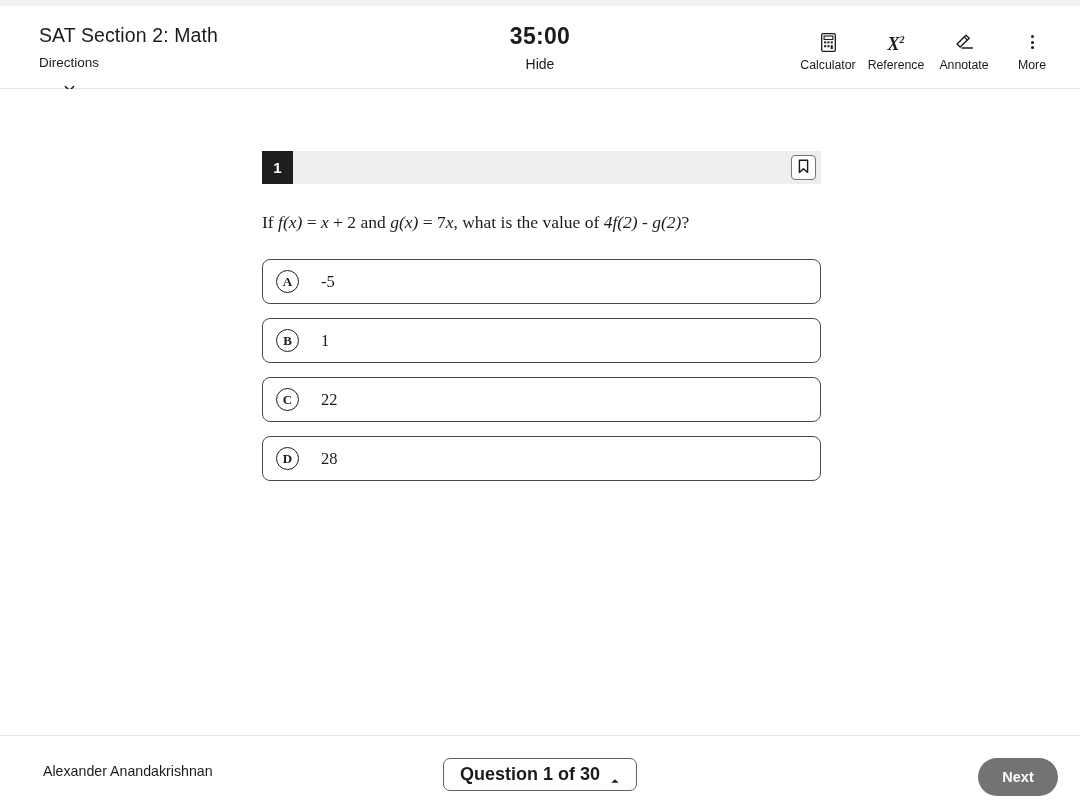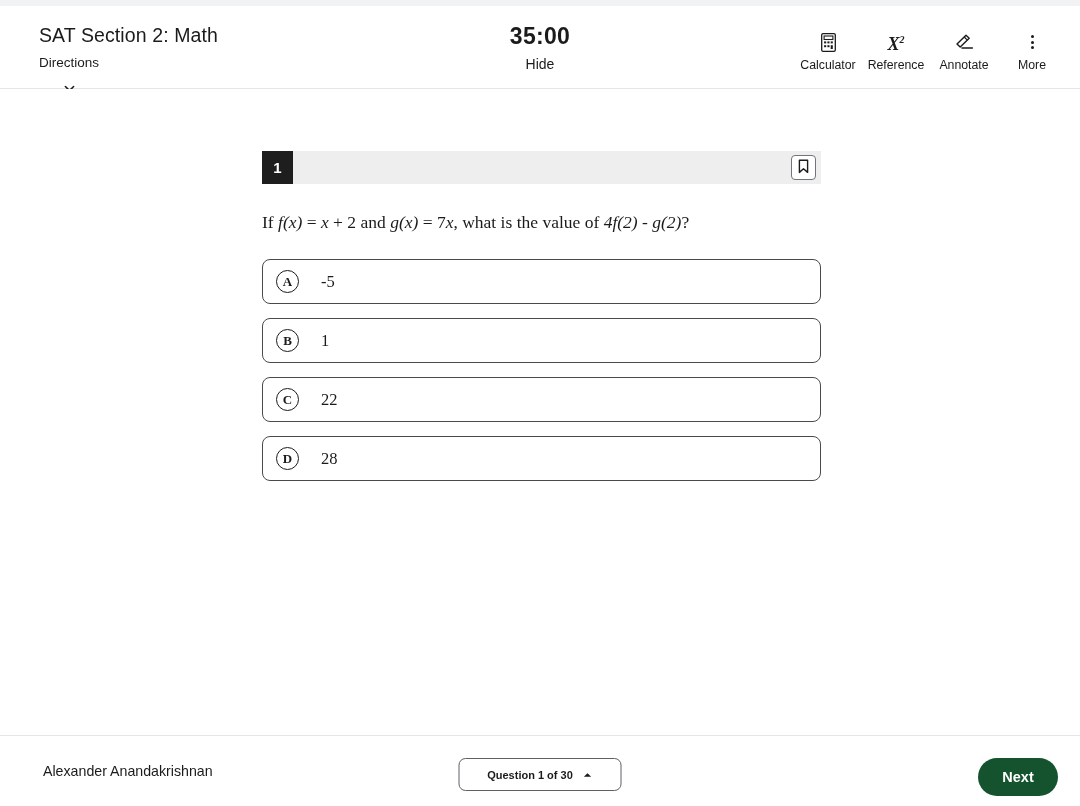--- a/index.html
+++ b/index.html
@@ -276,38 +276,38 @@
     min-width: 163px;
     padding: 0 16px;
     border: 1px solid #5d6166;
     border-radius: 7px;
     background: #ffffff;
     display: flex;
     align-items: center;
     justify-content: center;
     gap: 10px;
     font-family: inherit;
-    font-size: 11px;
+    font-size: 18px;
     font-weight: bold;
     color: #1b1b1b;
     cursor: pointer;
   }
   .chev-up {
     display: inline-block;
     width: 10px;
     height: 10px;
   }
   .next-btn {
     position: absolute;
     right: 22px;
     top: 22px;
     width: 80px;
     height: 38px;
     border-radius: 19px;
-    background: #14532d;
+    background: #737373;
     color: #ffffff;
     border: none;
     font-family: inherit;
     font-size: 14.5px;
     font-weight: bold;
     cursor: pointer;
   }
 </style>
 </head>
 <body>

